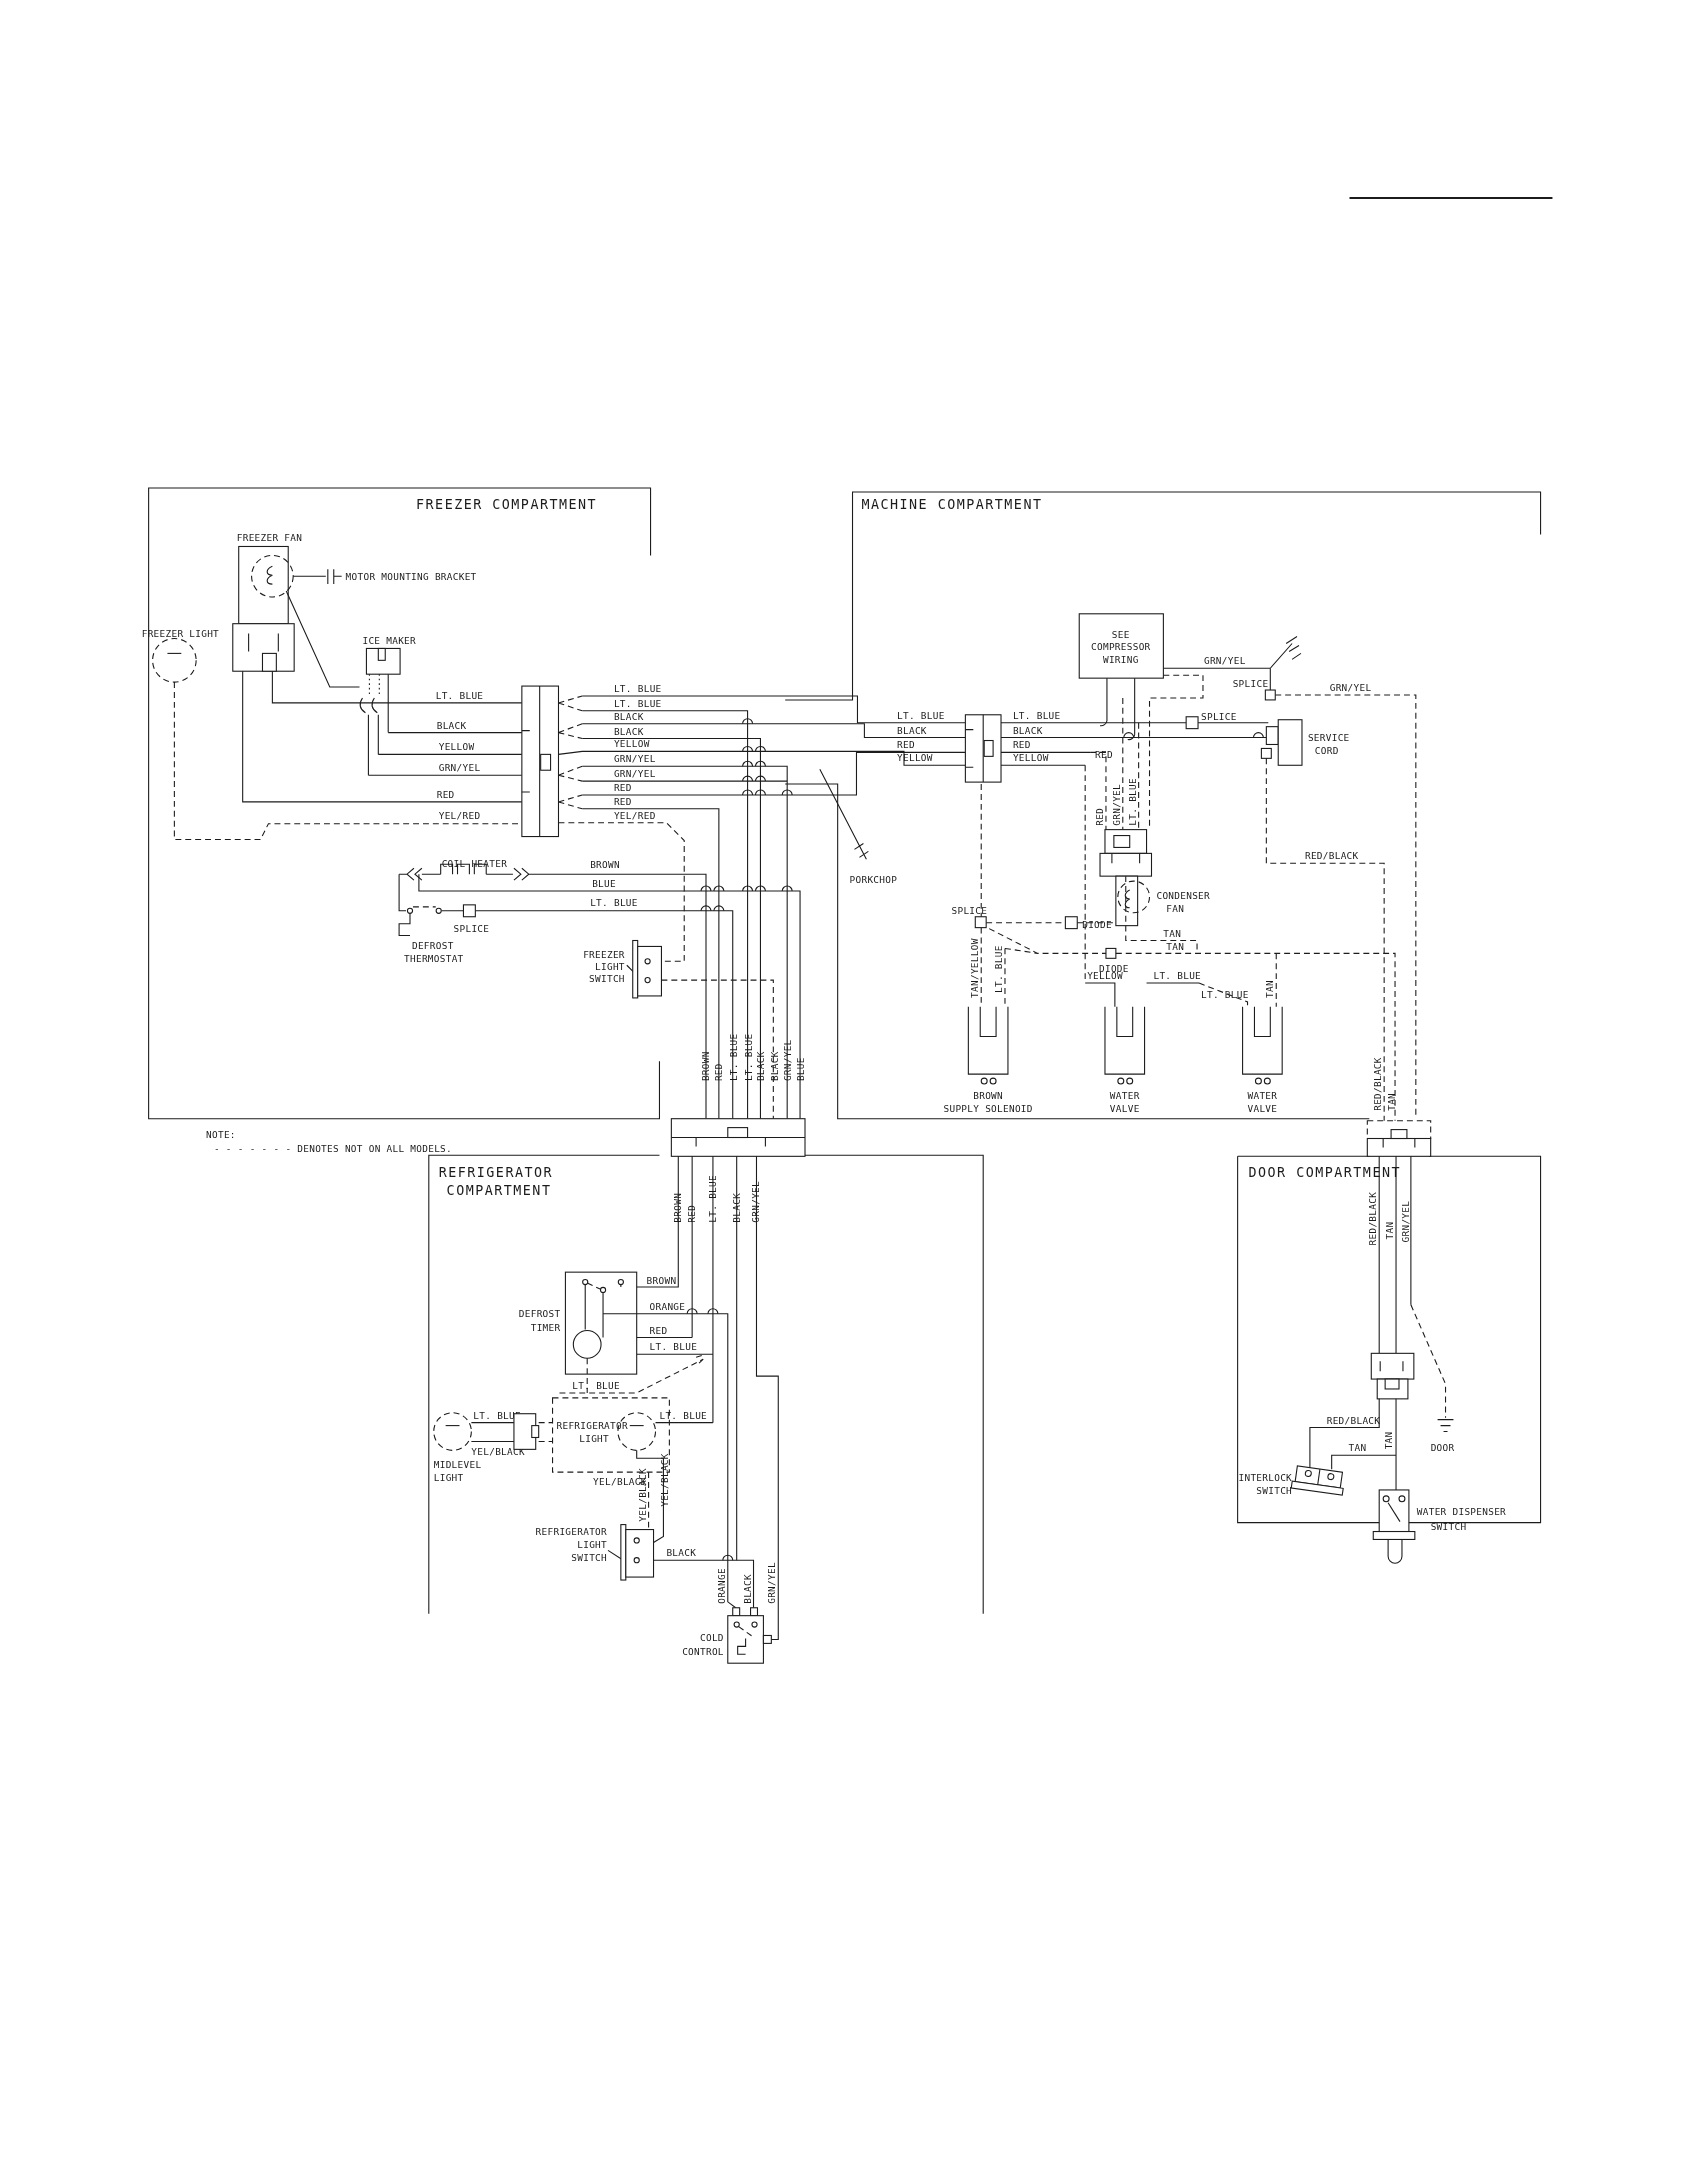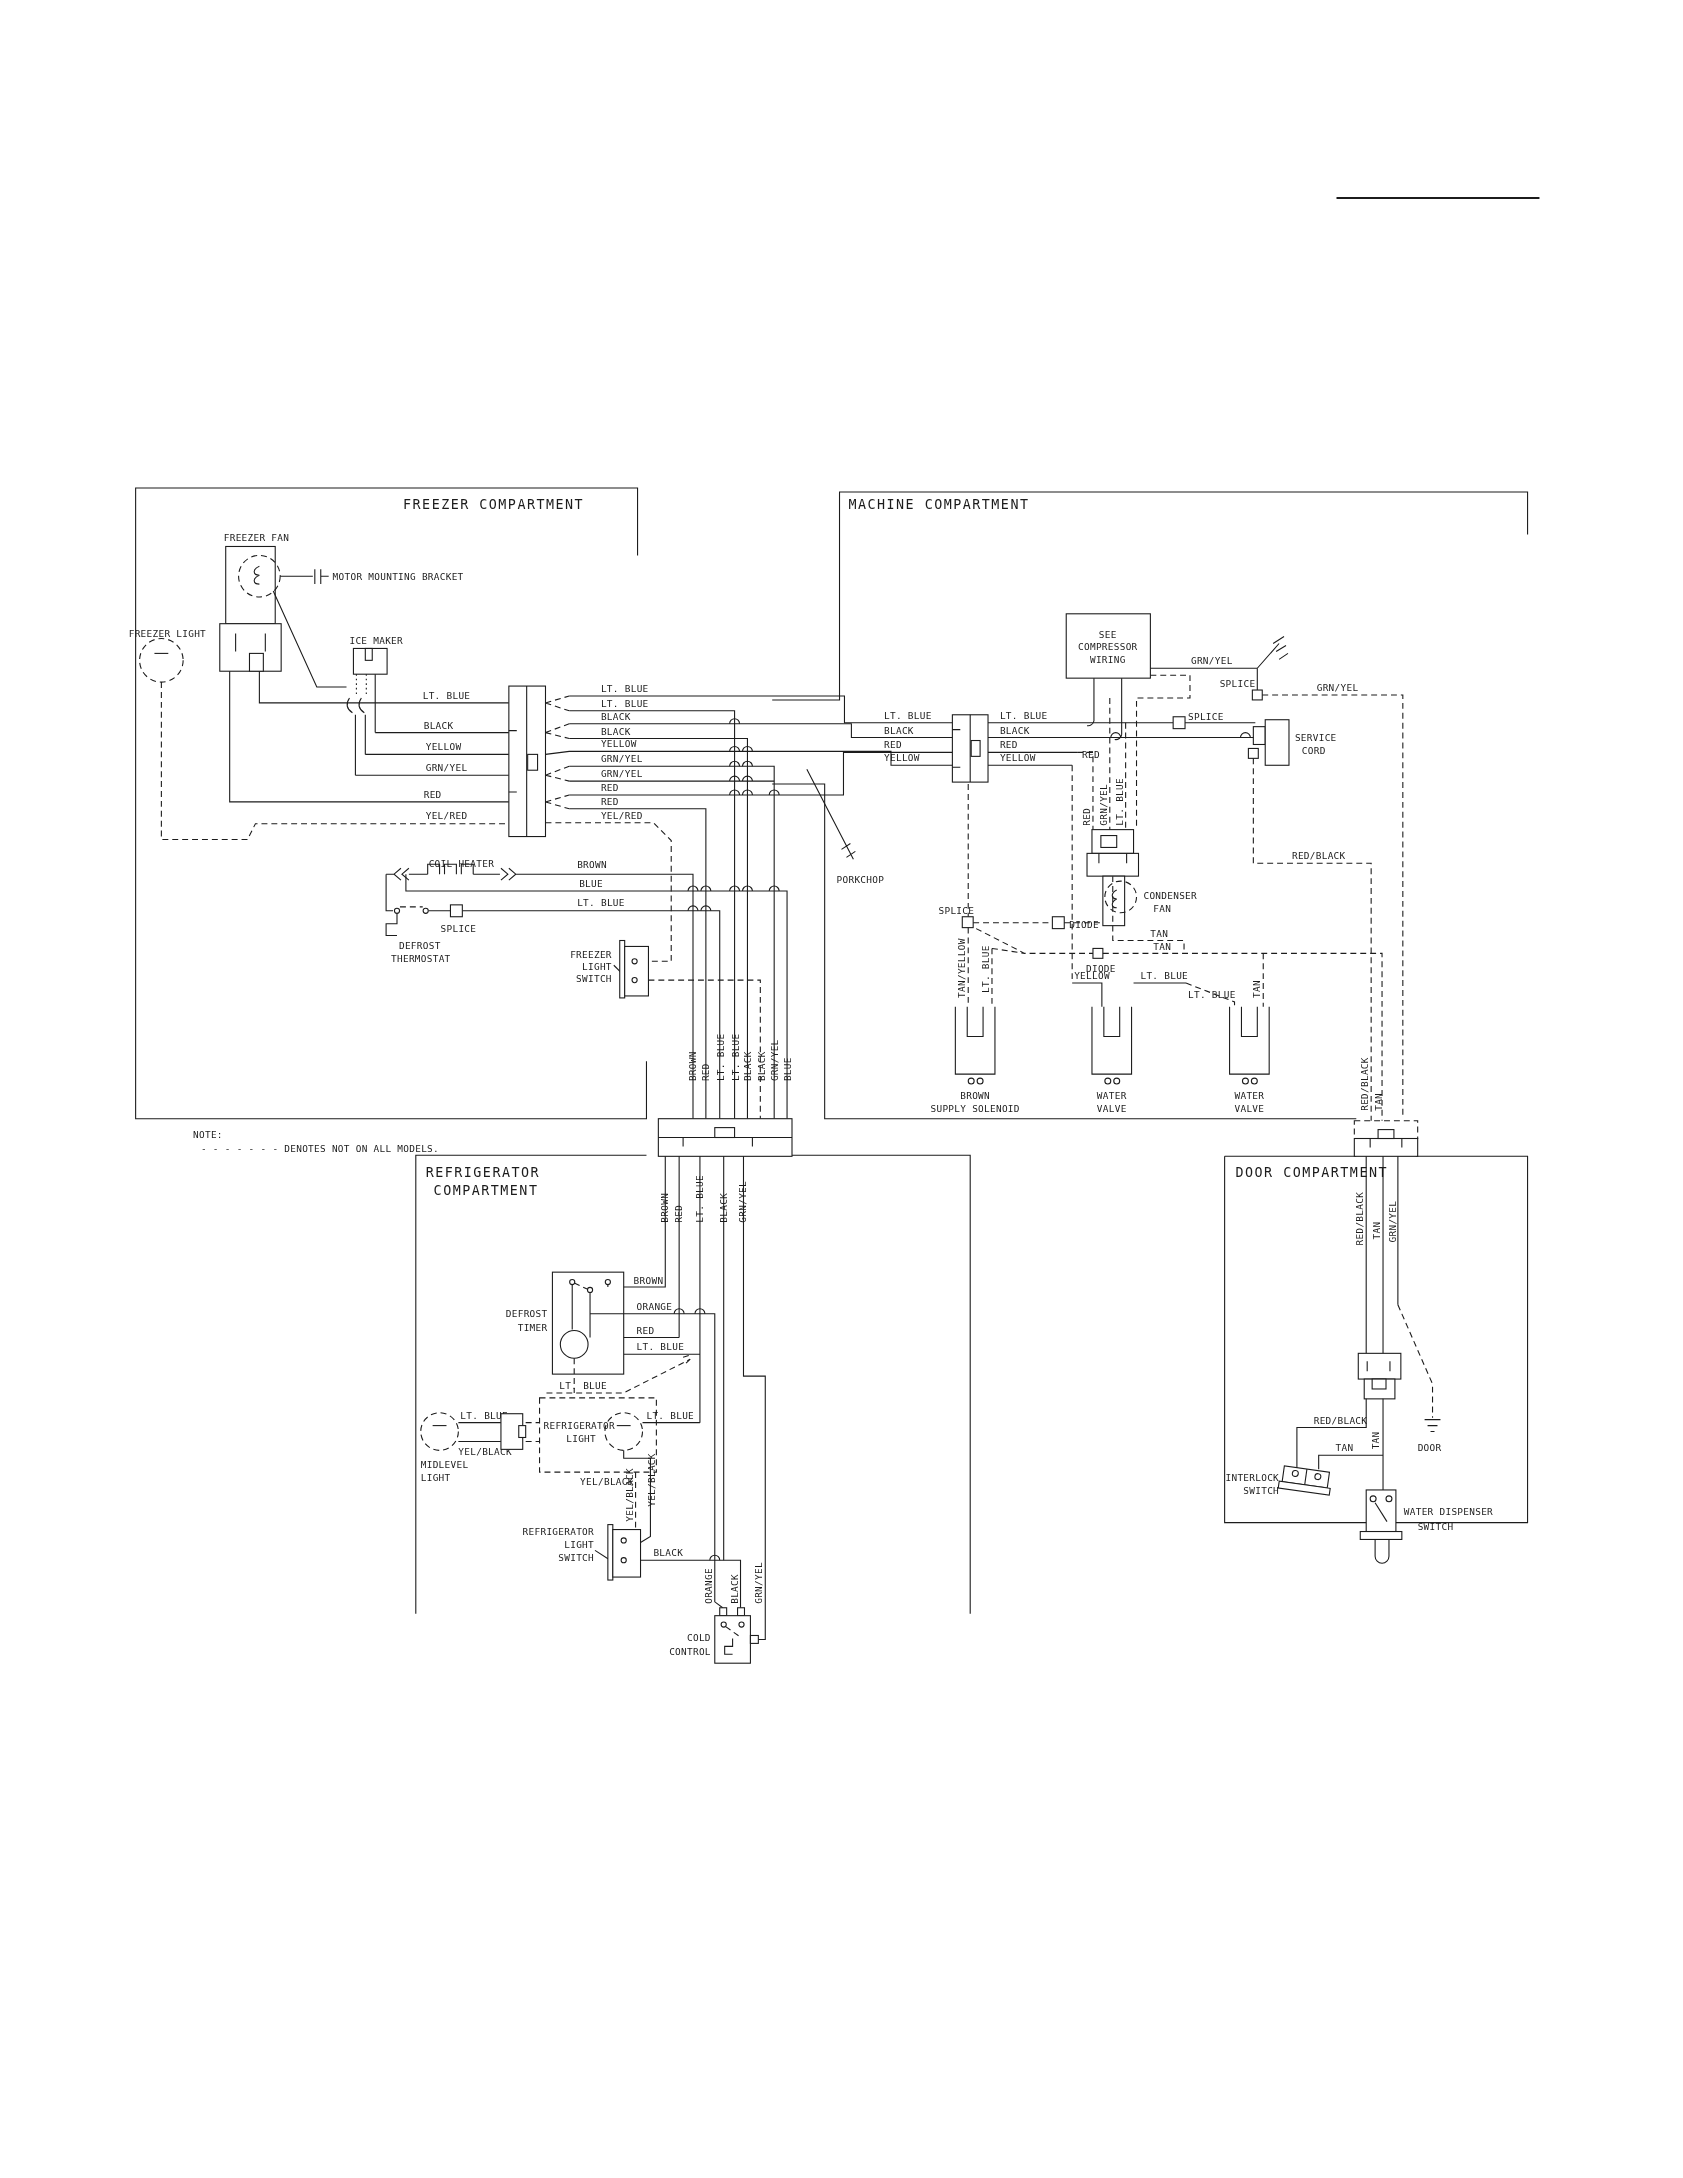--- a/index.html
+++ b/index.html
@@ -1,16 +1,16 @@
 <!DOCTYPE html>
 <html><head>
 <meta charset="utf-8">
 <style>
   html,body{margin:0;padding:0;background:#ffffff;}
-  .page{width:1423px;height:2178px;background:#ffffff;position:relative;}
+  .page{width:1423px;height:2178px;background:#ffffff;position:relative;margin-left:13px;}
   svg text{font-family:"DejaVu Sans Mono","Liberation Mono",monospace;fill:#1c1c1c;}
   .lbl{font-size:9.5px;letter-spacing:0.3px;}
   .ttl{font-size:13.5px;letter-spacing:1.5px;}
   .w{stroke:#1c1c1c;stroke-width:1.1;fill:none;}
   .w2{stroke:#1c1c1c;stroke-width:2;fill:none;}
   .d{stroke-dasharray:6 4;}
   .dt{stroke-dasharray:1.6 3;}
   .box{stroke:#1c1c1c;stroke-width:1.1;fill:#ffffff;}
   .mid{text-anchor:middle;}
   .end{text-anchor:end;}

